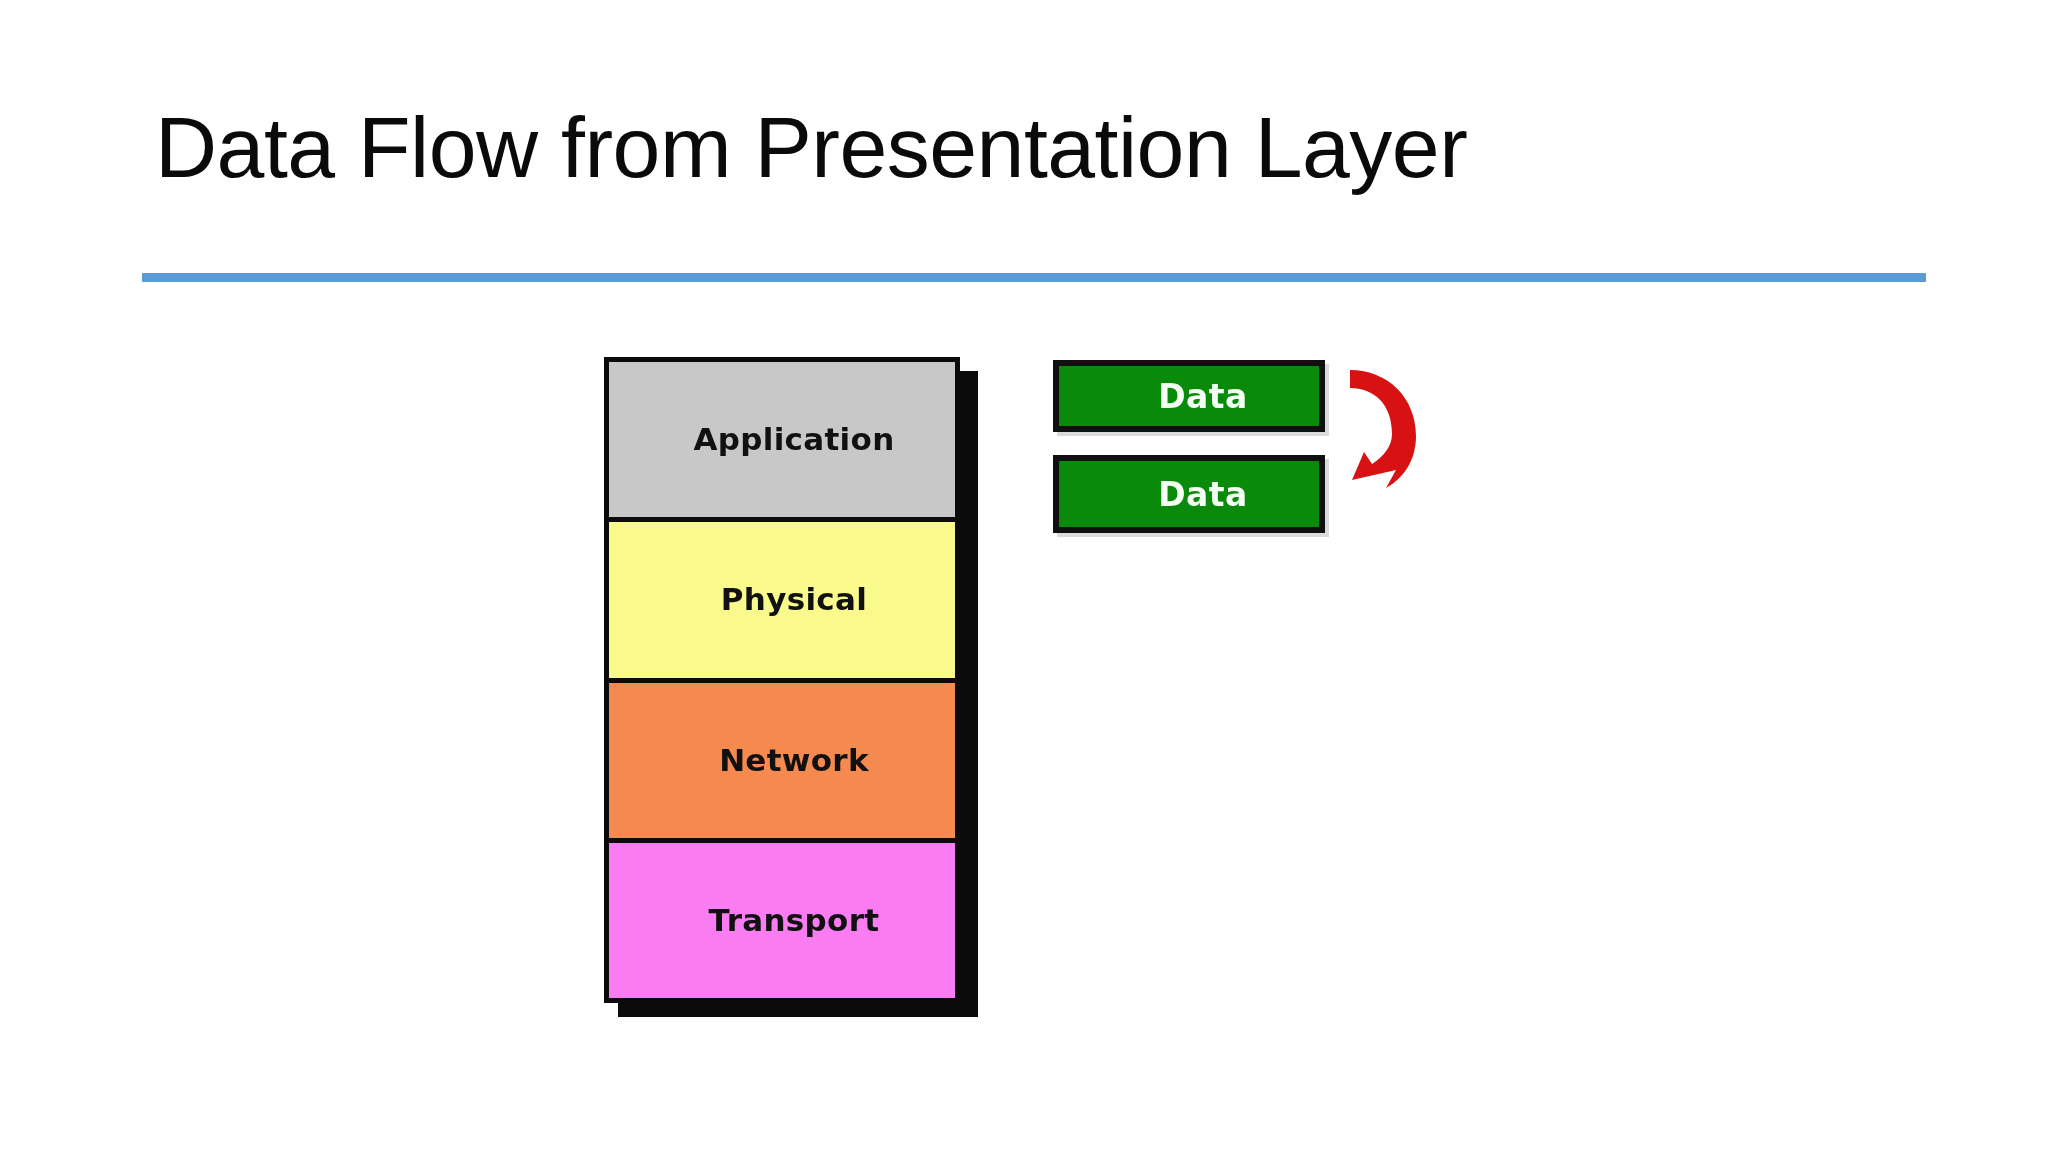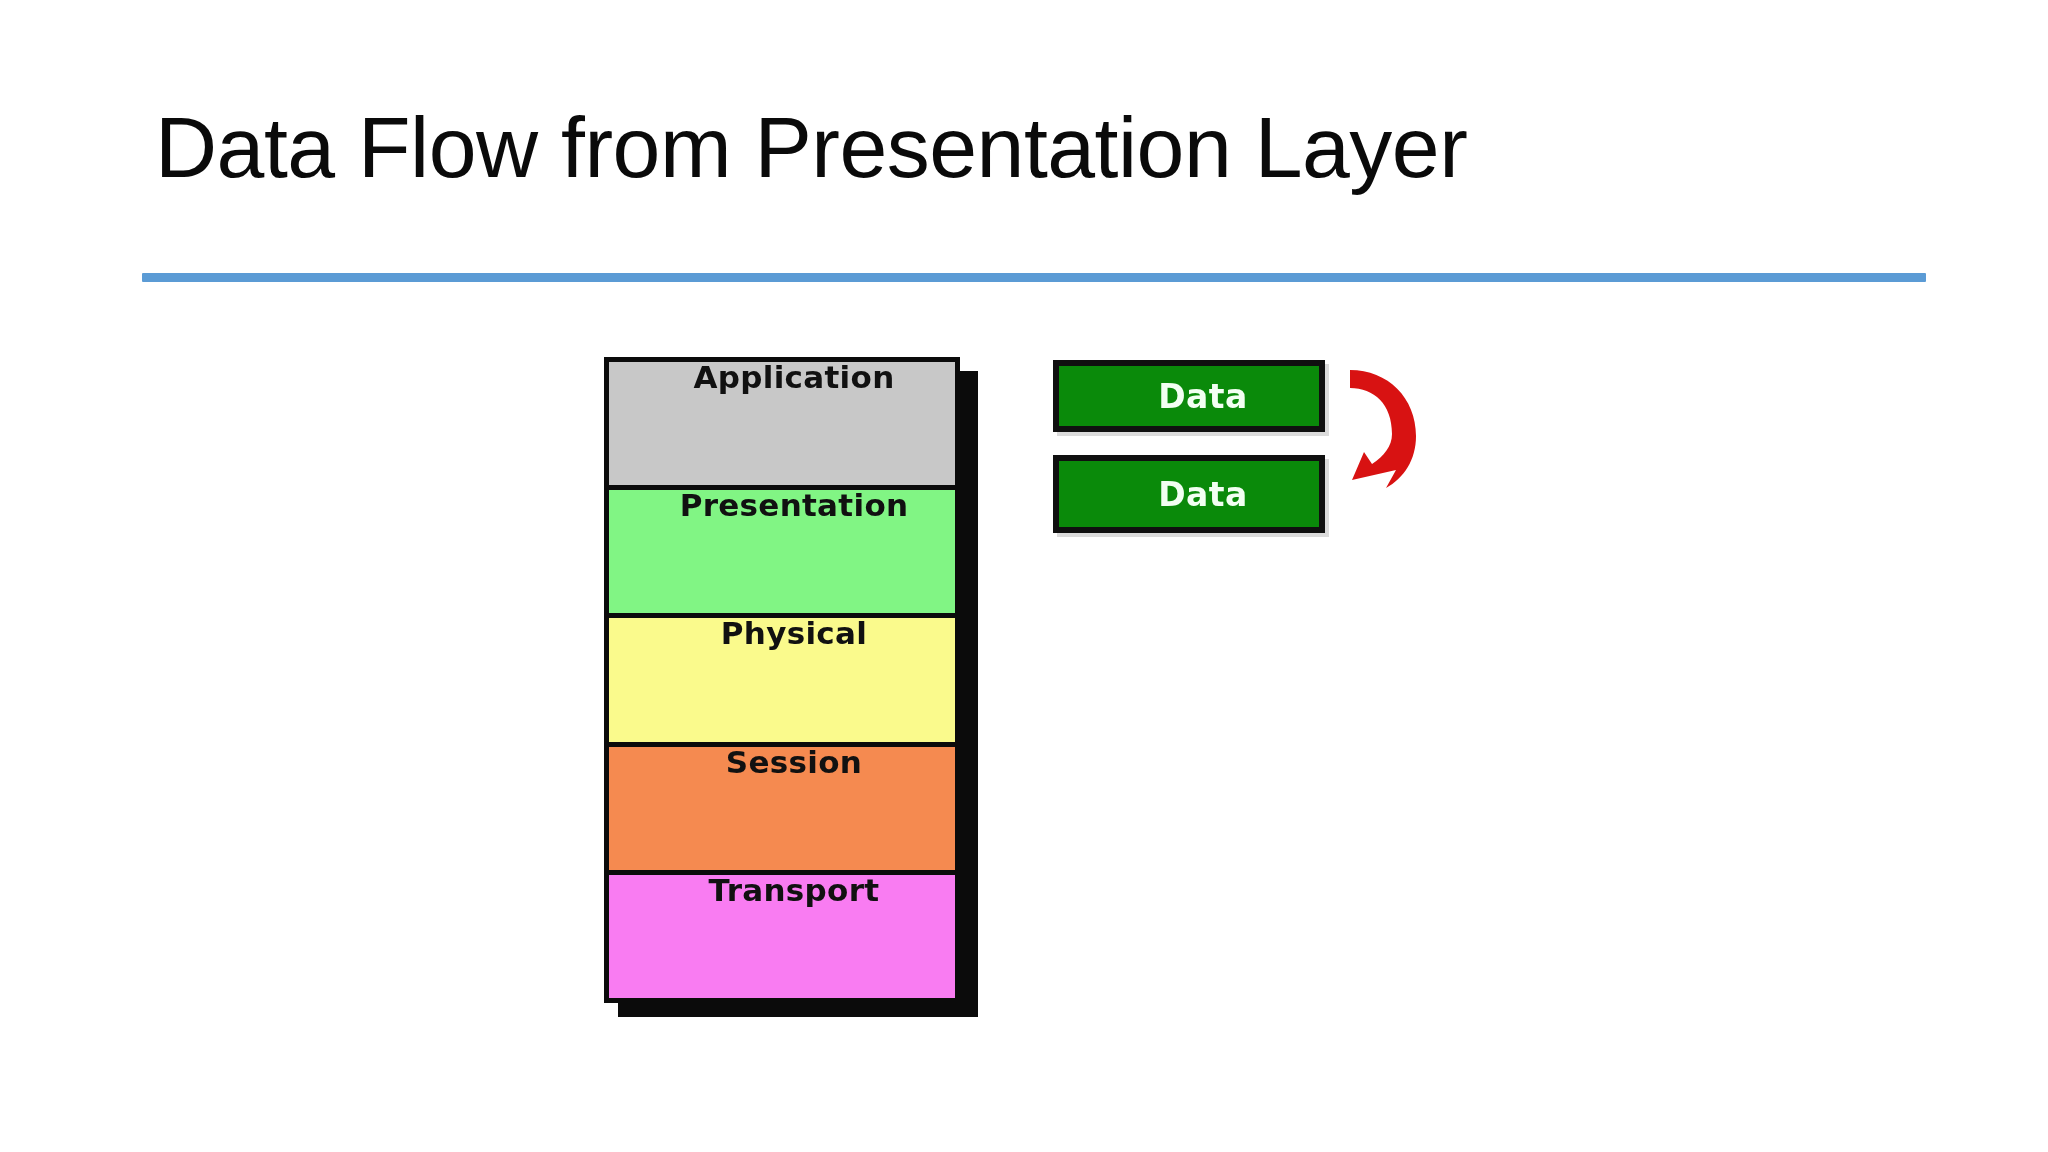--- a/index.html
+++ b/index.html
@@ -74,21 +74,21 @@
     width: 100%;
     height: 100%;
     display: flex;
     flex-direction: column;
     gap: 5px;
     box-sizing: border-box;
   }
   #osi-stack .layer {
     flex: 1 1 0;
     display: flex;
-    align-items: flex-start;
+    align-items: center;
     justify-content: center;
     position: relative;
     padding-left: 24px;
   }
   #osi-stack .layer-label {
     font-family: "DejaVu Sans", "Liberation Sans", sans-serif;
     font-weight: bold;
     font-size: 31px;
     color: #111111;
     letter-spacing: 0.3px;
@@ -139,31 +139,28 @@
 
 <div id="osi-stack">
   <div class="stack-shadow"></div>
   <div class="stack-frame">
     <div class="layers">
 
       <div class="layer" style="background:#c8c8c8;">
         <span class="layer-label">Application</span>
       </div>
 
-      <div class="layer" style="background:#81f584;">
-        <span class="layer-label">Presentation</span>
-      </div>
 
       <div class="layer" style="background:#fafa8c;">
         <span class="layer-label">Physical</span>
       </div>
 
 
       <div class="layer" style="background:#f58a50;">
-        <span class="layer-label">Session</span>
+        <span class="layer-label">Network</span>
       </div>
 
 
       <div class="layer" style="background:#f97cf2;">
         <span class="layer-label">Transport</span>
       </div>
 
     </div>
   </div>
 </div>

